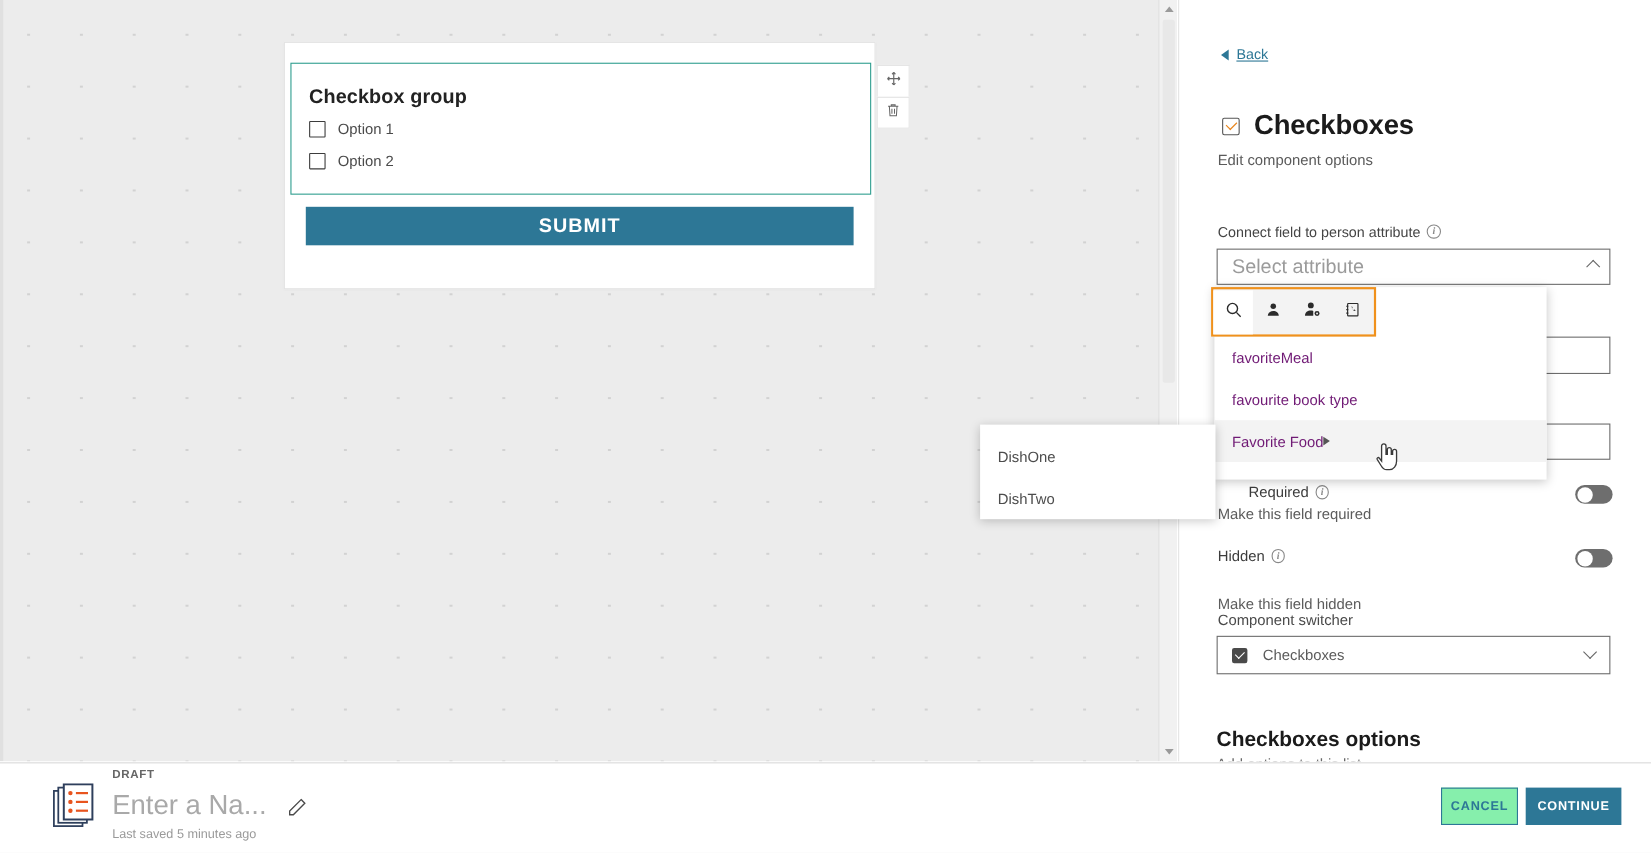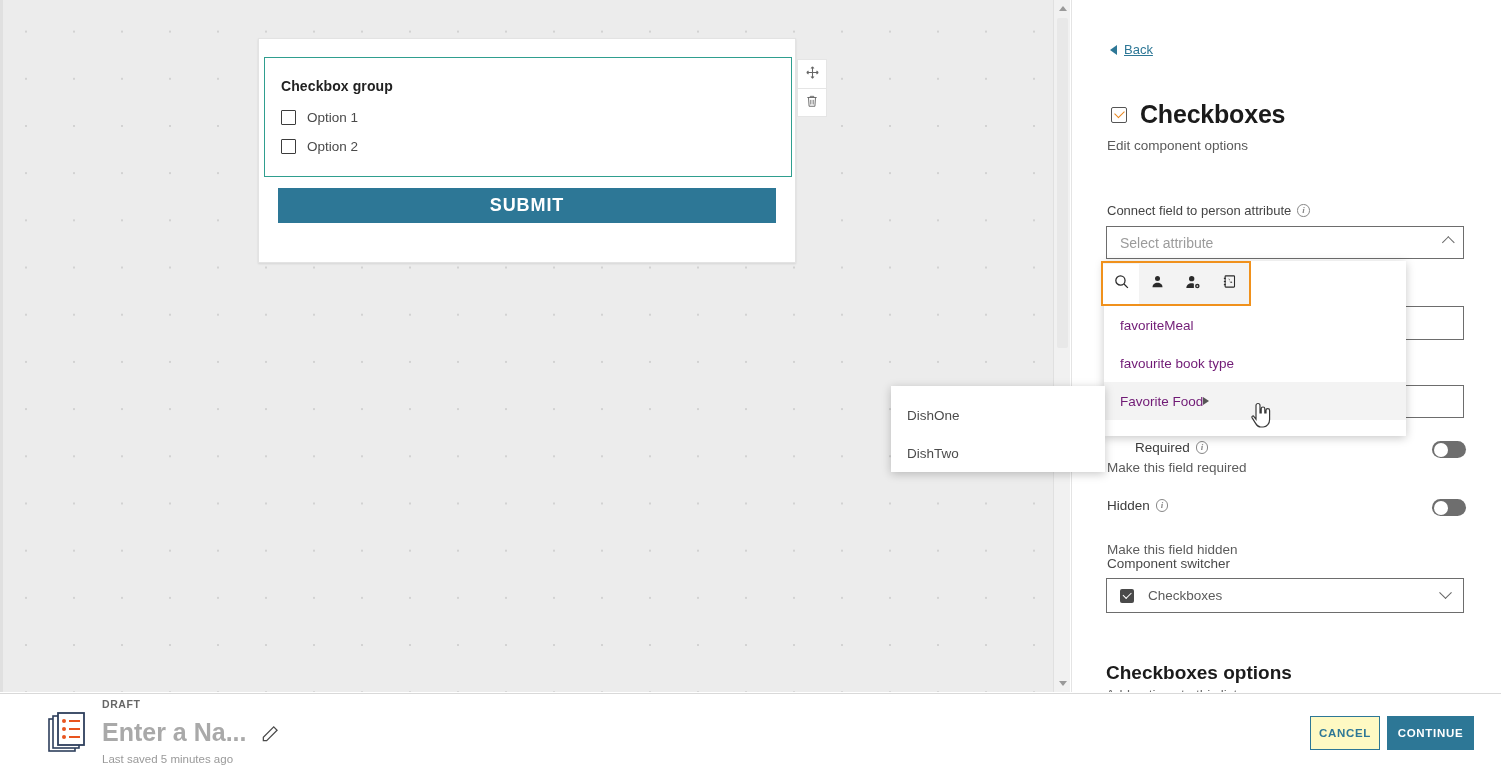--- a/index.html
+++ b/index.html
@@ -33,21 +33,21 @@
     box-shadow: 0 1px 2px rgba(0,0,0,.10);
   }
   .comp-wrap {
     position: absolute; left: 264px; top: 57px;
     width: 528px; height: 120px;
     border: 1.5px solid #2f9e8f;
     background: #fff;
   }
   .comp-title {
     position:absolute; left: 16px; top: 20px;
-    font-size: 14px; font-weight: bold; color: #222;
+    font-size: 18px; font-weight: bold; color: #222;
     letter-spacing: .1px;
   }
   .cb-row { position: absolute; left: 16px; display: flex; align-items: center; gap: 11px; }
   .cb-row.r1 { top: 52px; }
   .cb-row.r2 { top: 81px; }
   .cb-box {
     width: 15px; height: 15px; border: 1.6px solid #3c3c3c;
     border-radius: 1px; background: #fff;
   }
   .cb-lbl { font-size: 13.5px; color: #4a4a4a; }
@@ -139,21 +139,21 @@
   .txt-input {
     position:absolute; border:1px solid #6d6d6d; background:#fff;
     font-size:13.5px; color:#8d8d8d; padding:0 13px;
     display:flex; align-items:center; font-family:"Liberation Sans", sans-serif;
   }
   .select-box {
     position:absolute; border:1px solid #6d6d6d; background:#fff;
     display:flex; align-items:center; justify-content:space-between;
     padding:0 13px; cursor:pointer;
   }
-  .select-ph { font-size:14px; color:#9b9b9b; }
+  .select-ph { font-size:18px; color:#9b9b9b; }
   .chev { width:9px;height:9px;border-right:1.4px solid #666;border-bottom:1.4px solid #666; }
   .chev.up { transform: rotate(-135deg) translate(-2px,2px); }
   .chev.down { transform: rotate(45deg) translate(-2px,-2px); }
 
   
   .attr-dd {
     position:absolute; left:1104px; top:261px;
     width:302px; height:175px; background:#fff;
     box-shadow: 0 2px 9px rgba(0,0,0,.22);
     z-index: 40;
@@ -222,26 +222,26 @@
   }
   .opts-sub-clip span { font-size:13.5px; color:#676767; display:block; margin-top:-1px; }
 
   
   .bottombar {
     position:absolute; left:0; top:693px; width:1501px; height:82px;
     background:#fff; border-top:1px solid #d9d9d9;
   }
   .form-icon { position:absolute; left:48px; top:712px; width:40px; height:44px; }
   .draft-lbl { position:absolute; left:102px; top:698px; font-size:10.5px; font-weight:bold; color:#666; letter-spacing:.6px; }
-  .form-name { position:absolute; left:102px; top:718px; font-size:25px; color:#a9a9a9; font-weight:bold; }
+  .form-name { position:absolute; left:102px; top:718px; font-size:25px; color:#a9a9a9; font-weight:normal; }
   .pencil { position:absolute; left:260px; top:724px; cursor:pointer; }
   .saved-lbl { position:absolute; left:102px; top:753px; font-size:11.5px; color:#9a9a9a; }
   .btn-cancel {
     position:absolute; left:1310px; top:716px; width:70px; height:34px;
-    border:1px solid #2d7796; background:#fef9c3; color:#2d7796;
+    border:1px solid #2d7796; background:#86efac; color:#2d7796;
     font-size:11.5px; font-weight:bold; letter-spacing:.7px; cursor:pointer;
     font-family:"Liberation Sans", sans-serif;
   }
   .btn-continue {
     position:absolute; left:1387px; top:716px; width:87px; height:34px;
     border:none; background:#2d7796; color:#fff;
     font-size:11.5px; font-weight:bold; letter-spacing:.7px; cursor:pointer;
     font-family:"Liberation Sans", sans-serif;
   }
 </style>

